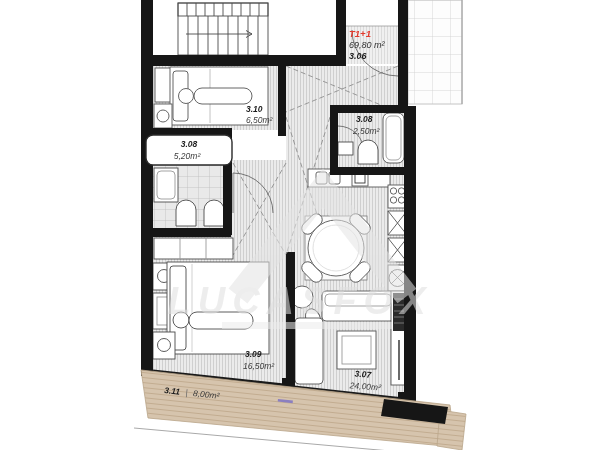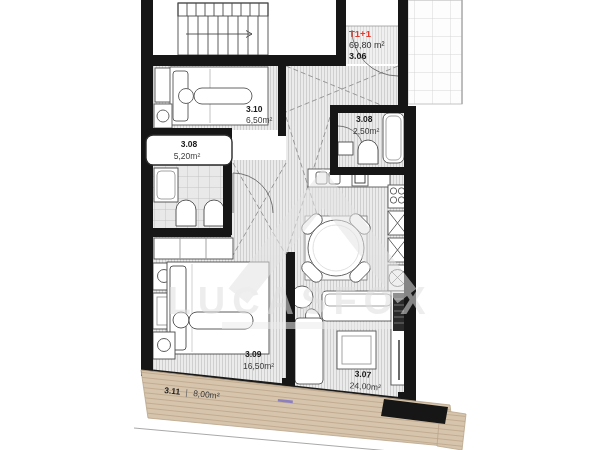--- a/index.html
+++ b/index.html
@@ -1,17 +1,17 @@
 <!DOCTYPE html>
 <html><head>
 <meta charset="utf-8">
 <style>
   html,body{margin:0;padding:0;background:#fff;}
   .canvas{position:relative;width:600px;height:450px;background:#ffffff;overflow:hidden;
-          font-family:"Liberation Sans",sans-serif;}
+          font-family:"Liberation Sans",sans-serif;font-style:italic;}
   svg{position:absolute;left:0;top:0;}
   svg text{font-family:"Liberation Sans",sans-serif;fill:#1c1c1c;}
   .room-no{font-weight:bold;font-size:8.5px;}
   .room-area{font-size:8.5px;fill:#3d3d3d;}
   .unit-type{font-weight:bold;font-size:9.5px;fill:#e23b2e;}
   .unit-area{font-size:9px;fill:#333;}
   .unit-no{font-weight:bold;font-size:9px;}
   .wm-text{font-weight:bold;font-size:38px;fill:#e0e0e0;letter-spacing:7px;}
 </style>
 </head>

